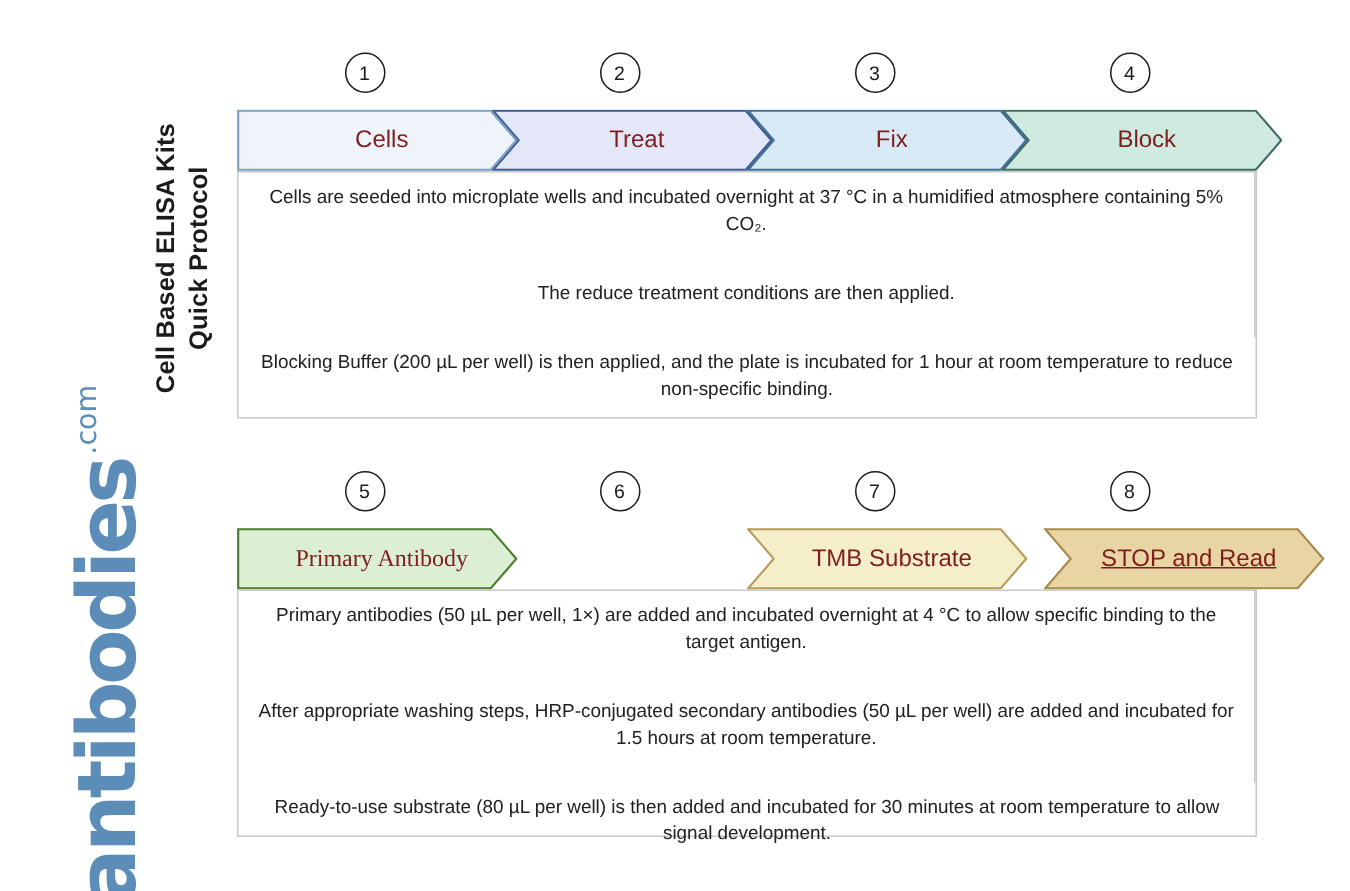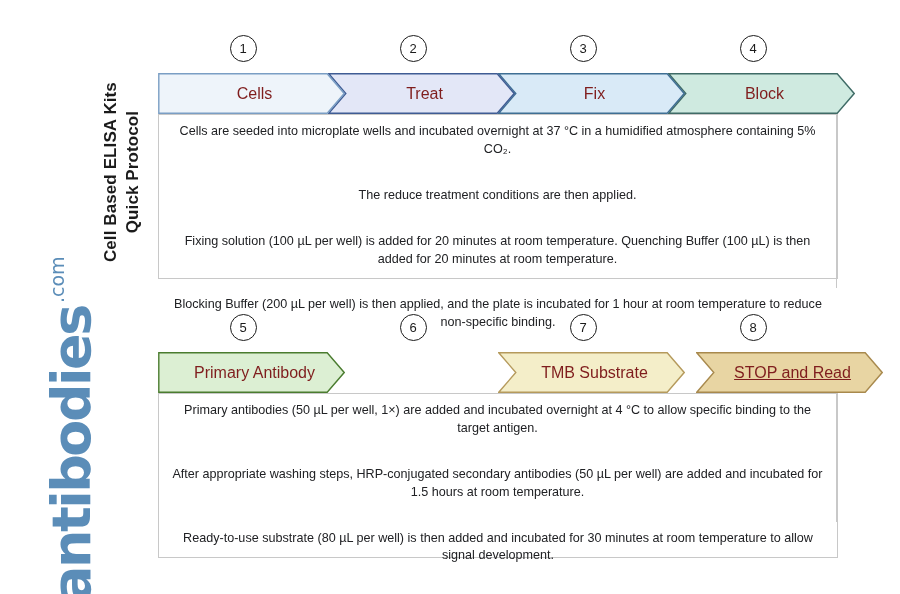--- a/index.html
+++ b/index.html
@@ -222,44 +222,41 @@
       </div>
     </div>
     <div class="body-strip">
       <div class="body-cell">
         <div class="body-text">Cells are seeded into microplate wells and incubated overnight at 37 °C in a humidified atmosphere containing 5% CO₂.</div>
       </div>
       <div class="body-cell">
         <div class="body-text">The reduce treatment conditions are then applied.</div>
       </div>
       <div class="body-cell">
-        <div class="body-text">Fixing solution (100 µL per well) is added for 20 minutes at room temperature. Quenching Buffer (100 µL) is then added for 20 minutes at room temperature.</div>
-      </div>
-      <div class="body-cell">
         <div class="body-text">Blocking Buffer (200 µL per well) is then applied, and the plate is incubated for 1 hour at room temperature to reduce non-specific binding.</div>
       </div>
     </div>
   </div>
 <div class="flow-row" id="flow-row-2">
     <div class="step-numbers">
       <div class="step-number-cell">
         <div class="step-number">5</div>
       </div>
       <div class="step-number-cell">
         <div class="step-number">6</div>
       </div>
       <div class="step-number-cell">
         <div class="step-number">7</div>
       </div>
       <div class="step-number-cell">
         <div class="step-number">8</div>
       </div>
     </div>
     <div class="chevron-strip">
-      <div class="chevron" style="left: 0px; width: 187px; z-index: 4;">
+      <div class="chevron" style="left: 0px; width: 187px; z-index: 4; font-family: Liberation Serif, serif;">
         <svg viewBox="0 0 187 41" preserveAspectRatio="none">
           <polygon points="0.8,0.8 169.2,0.8 186.2,20.5 169.2,40.2 0.8,40.2" fill="#dcefd3" stroke="#4a7c2f" stroke-width="1.4" stroke-linejoin="miter"></polygon>
         </svg>
         <span class="chev-label">Primary Antibody</span>
       </div>
       <div class="chevron" style="left: 340px; width: 187px; z-index: 2;">
         <svg viewBox="0 0 187 41" preserveAspectRatio="none">
           <polygon points="0.8,0.8 169.2,0.8 186.2,20.5 169.2,40.2 0.8,40.2 17.8,20.5" fill="#f4eec9" stroke="#b59a5c" stroke-width="1.4" stroke-linejoin="miter"></polygon>
         </svg>
         <span class="chev-label">TMB Substrate</span>

